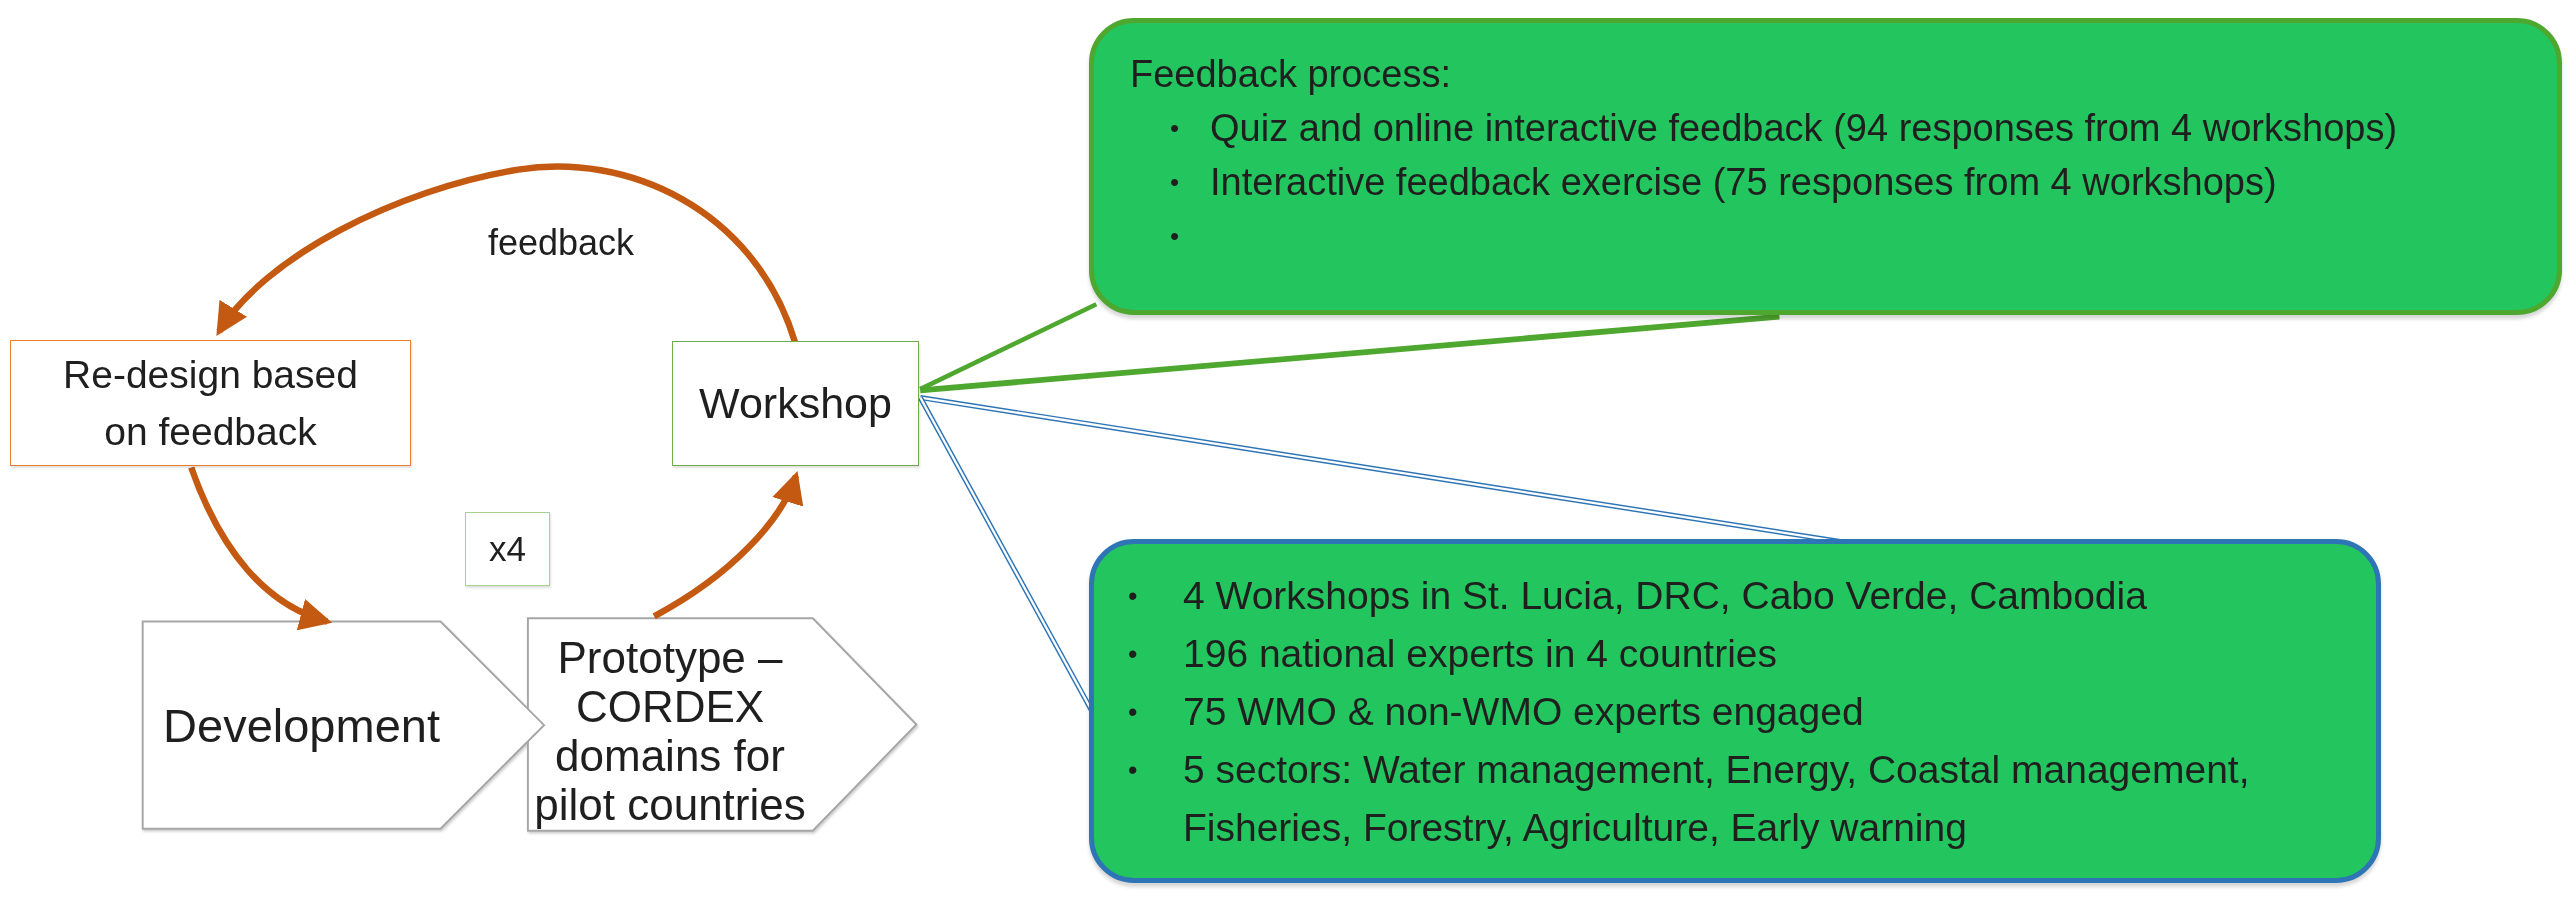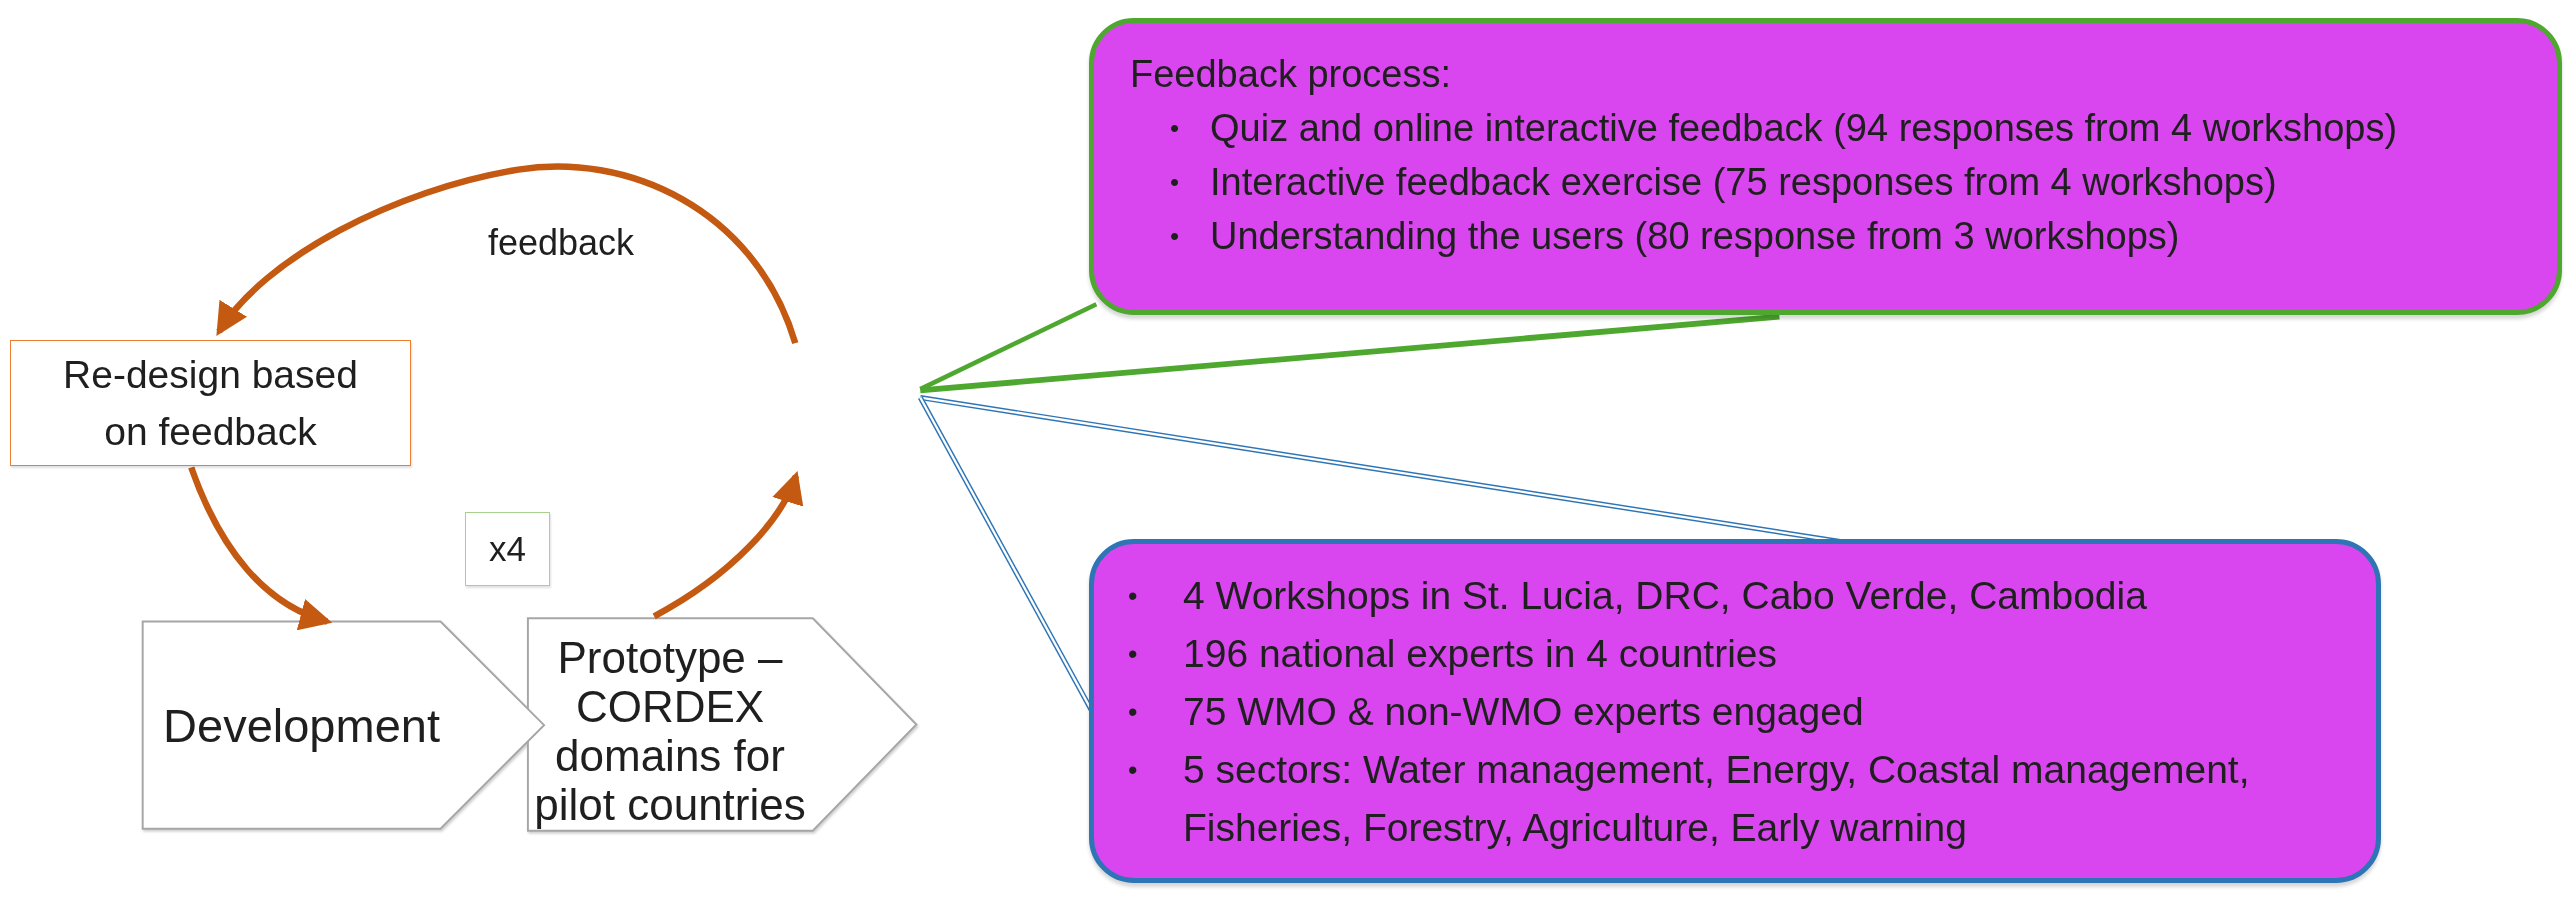--- a/index.html
+++ b/index.html
@@ -59,21 +59,21 @@
   #development-label { left: 155px; top: 705px; width: 285px; font-size: 47px; line-height: 41px; text-align: right; }
   #prototype-label {
     left: 534px; top: 631px; width: 272px; height: 199px;
     display: flex; align-items: center; justify-content: center;
     font-size: 44px; line-height: 49px;
   }
   #prototype-label .wrapcap { max-width: 272px; }
 
   .callout {
     position: absolute;
-    background: #d946ef;
+    background: #22c55e;
     border-radius: 45px;
     box-shadow: 0 3.2px 3.9px rgba(0,0,0,0.16);
   }
   #feedback-process-callout {
     left: 1089px; top: 18px; width: 1473px; height: 297px;
     border: 5.2px solid var(--green-bright, #4EA72E);
   }
   #feedback-process-callout .callout-title {
     margin: 24.6px 32px 0 36px;
     font-size: 38px; line-height: 53px;
@@ -128,20 +128,23 @@
 
     <path class="orange-arrow" d="M 1228 530 C 1165 320 965 235 800 262 C 610 293 408 398 338 512" marker-end="url(#arrowhead)"></path>
     <path class="orange-arrow" d="M 295 722 C 340 850 410 935 505 960" marker-end="url(#arrowhead)"></path>
     <path class="orange-arrow" d="M 1010 952 C 1130 888 1208 802 1229 735" marker-end="url(#arrowhead)"></path>
   </svg>
 
   <div class="box" id="redesign-box">
     <span class="wrapcap">Re-design based on feedback</span>
   </div>
 
+  <div class="box" id="workshop-box">
+    <span>Workshop</span>
+  </div>
 
   <div class="box" id="x4-box">
     <span>x4</span>
   </div>
 
   <div class="floating-label" id="feedback-label">feedback</div>
 
   <div class="floating-label" id="development-label">Development</div>
 
   <div class="floating-label" id="prototype-label">
@@ -154,21 +157,20 @@
       <div class="bullet-item">
         <span class="dot">•</span>
         <span>Quiz and online interactive feedback (94 responses from 4 workshops)</span>
       </div>
       <div class="bullet-item">
         <span class="dot">•</span>
         <span>Interactive feedback exercise (75 responses from 4 workshops)</span>
       </div>
       <div class="bullet-item">
         <span class="dot">•</span>
-        <span>Understanding the users (80 response from 3 workshops)</span>
       </div>
     </div>
   </div>
 
   <div class="callout" id="workshop-stats-callout">
     <div class="bullet-list">
       <div class="bullet-item">
         <span class="dot">•</span>
         <span>4 Workshops in St. Lucia, DRC, Cabo Verde, Cambodia</span>
       </div>

